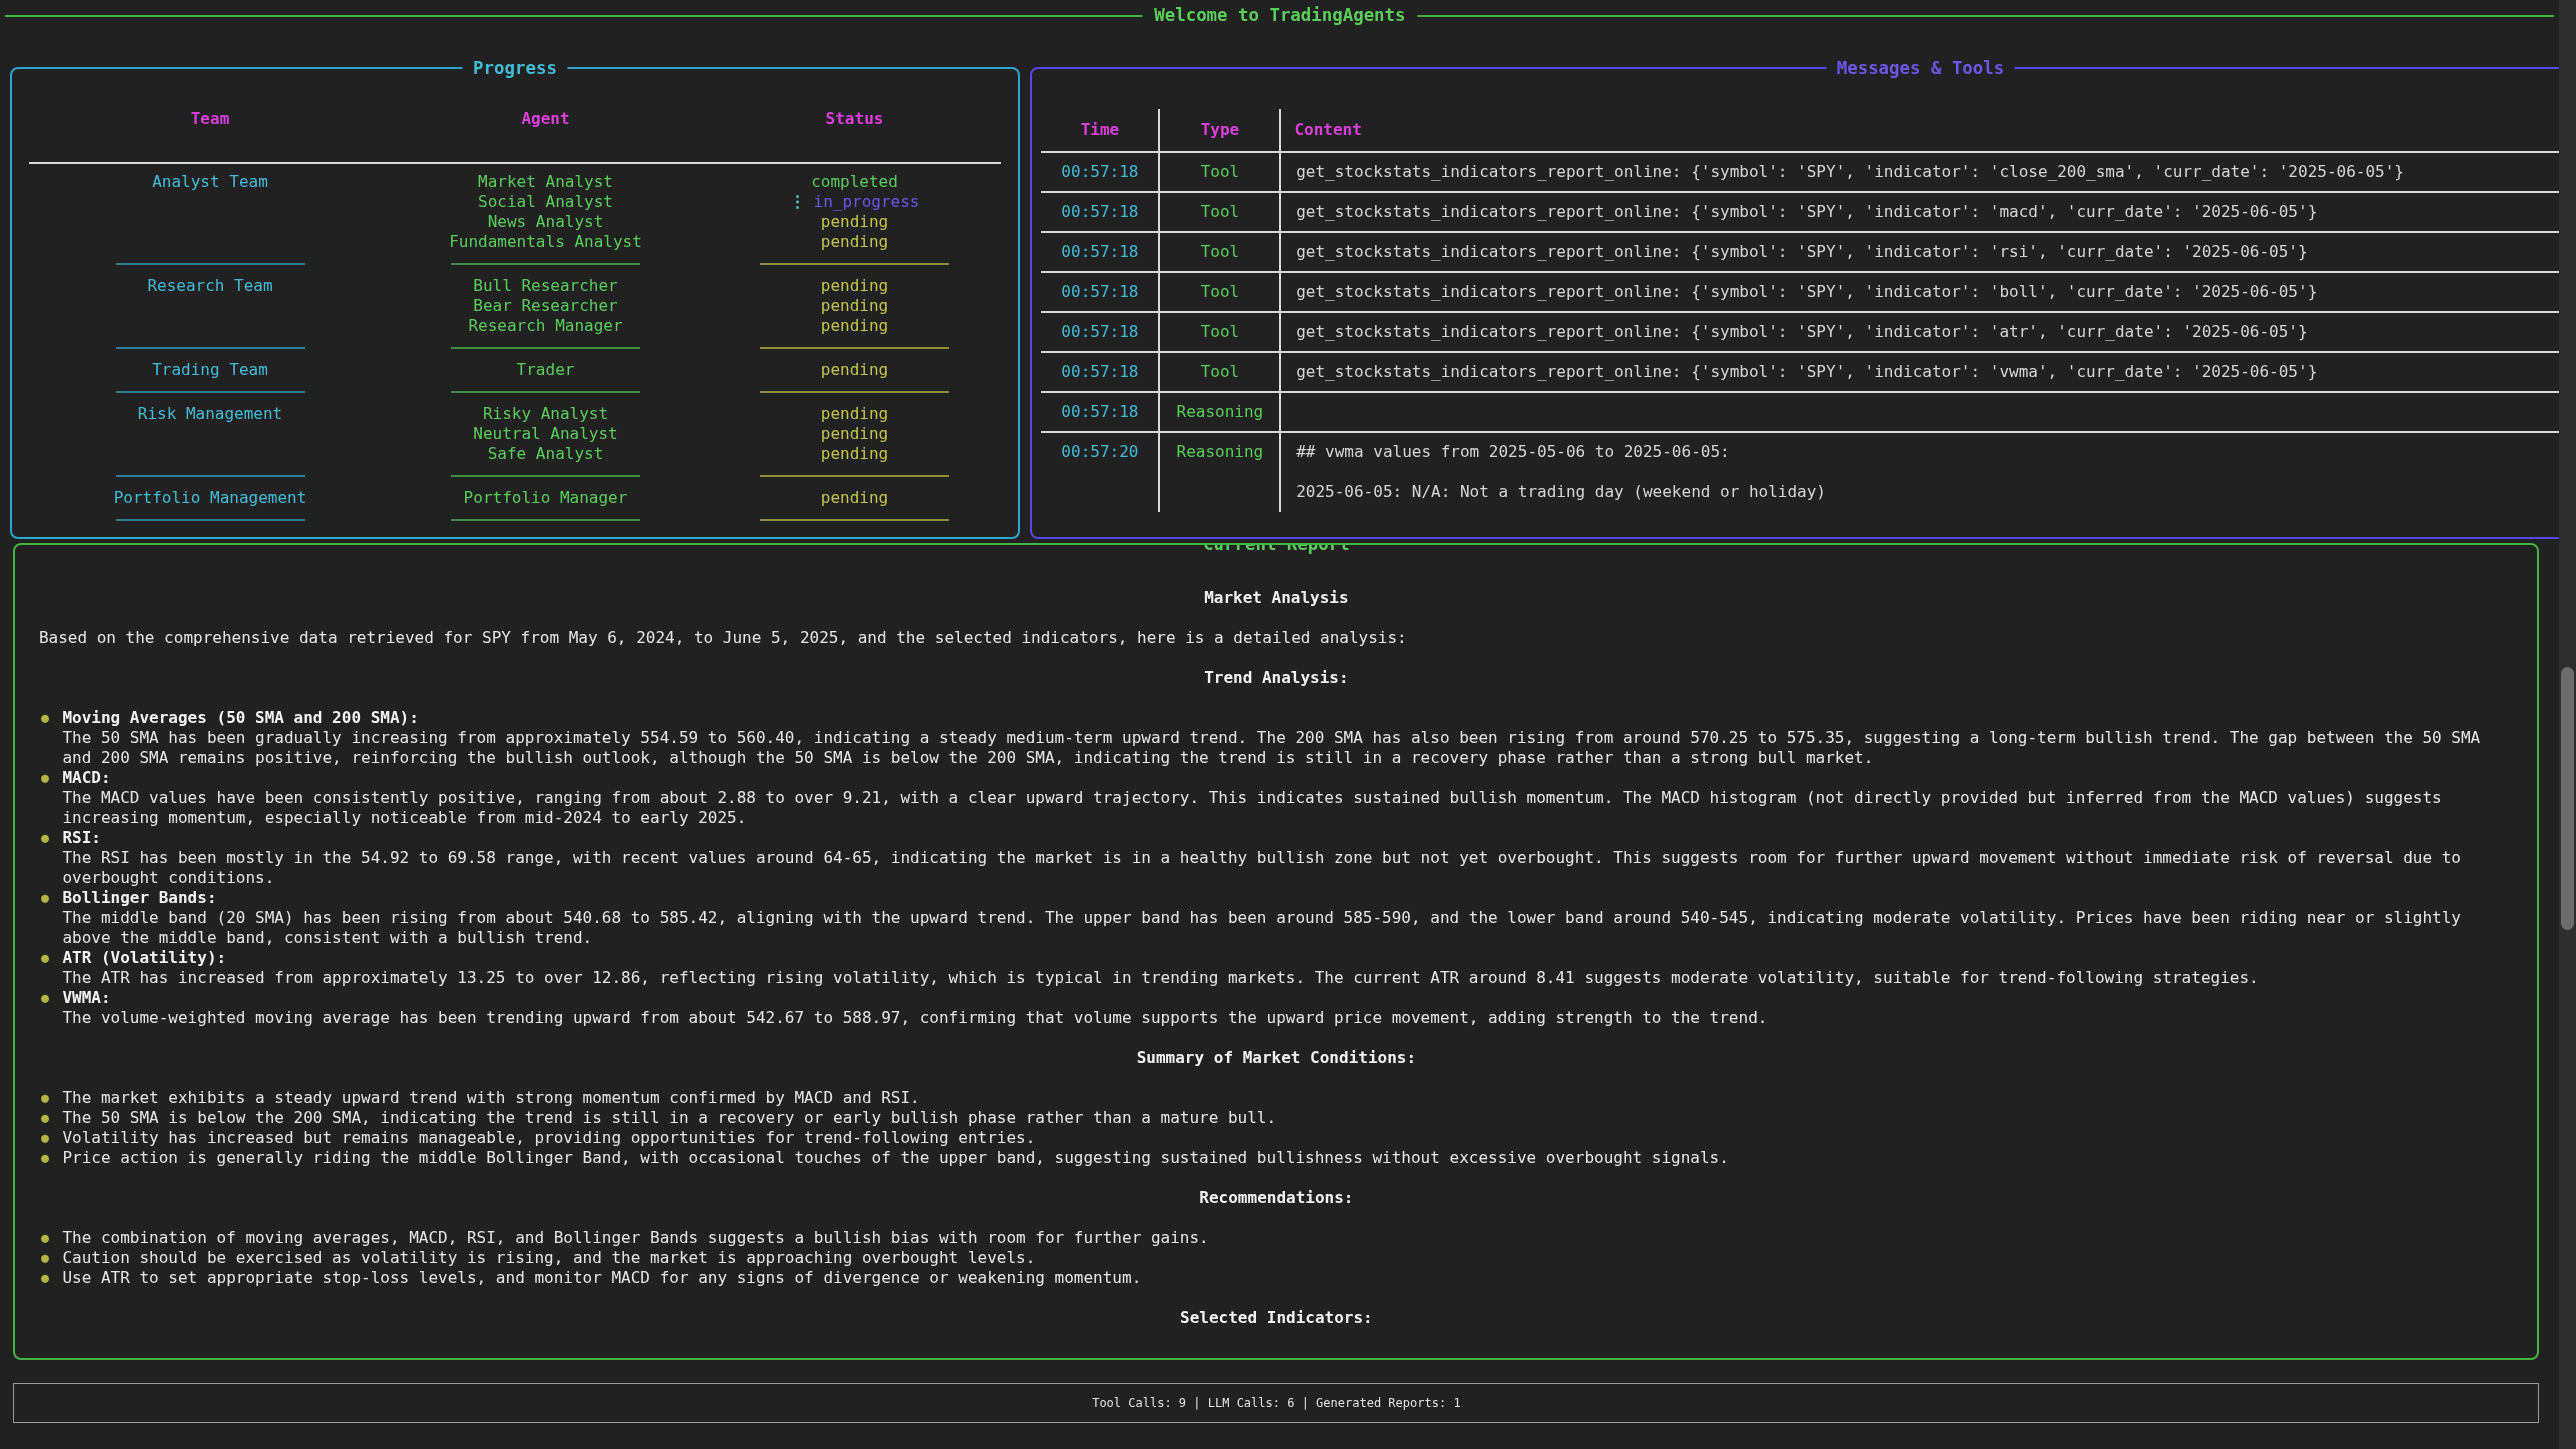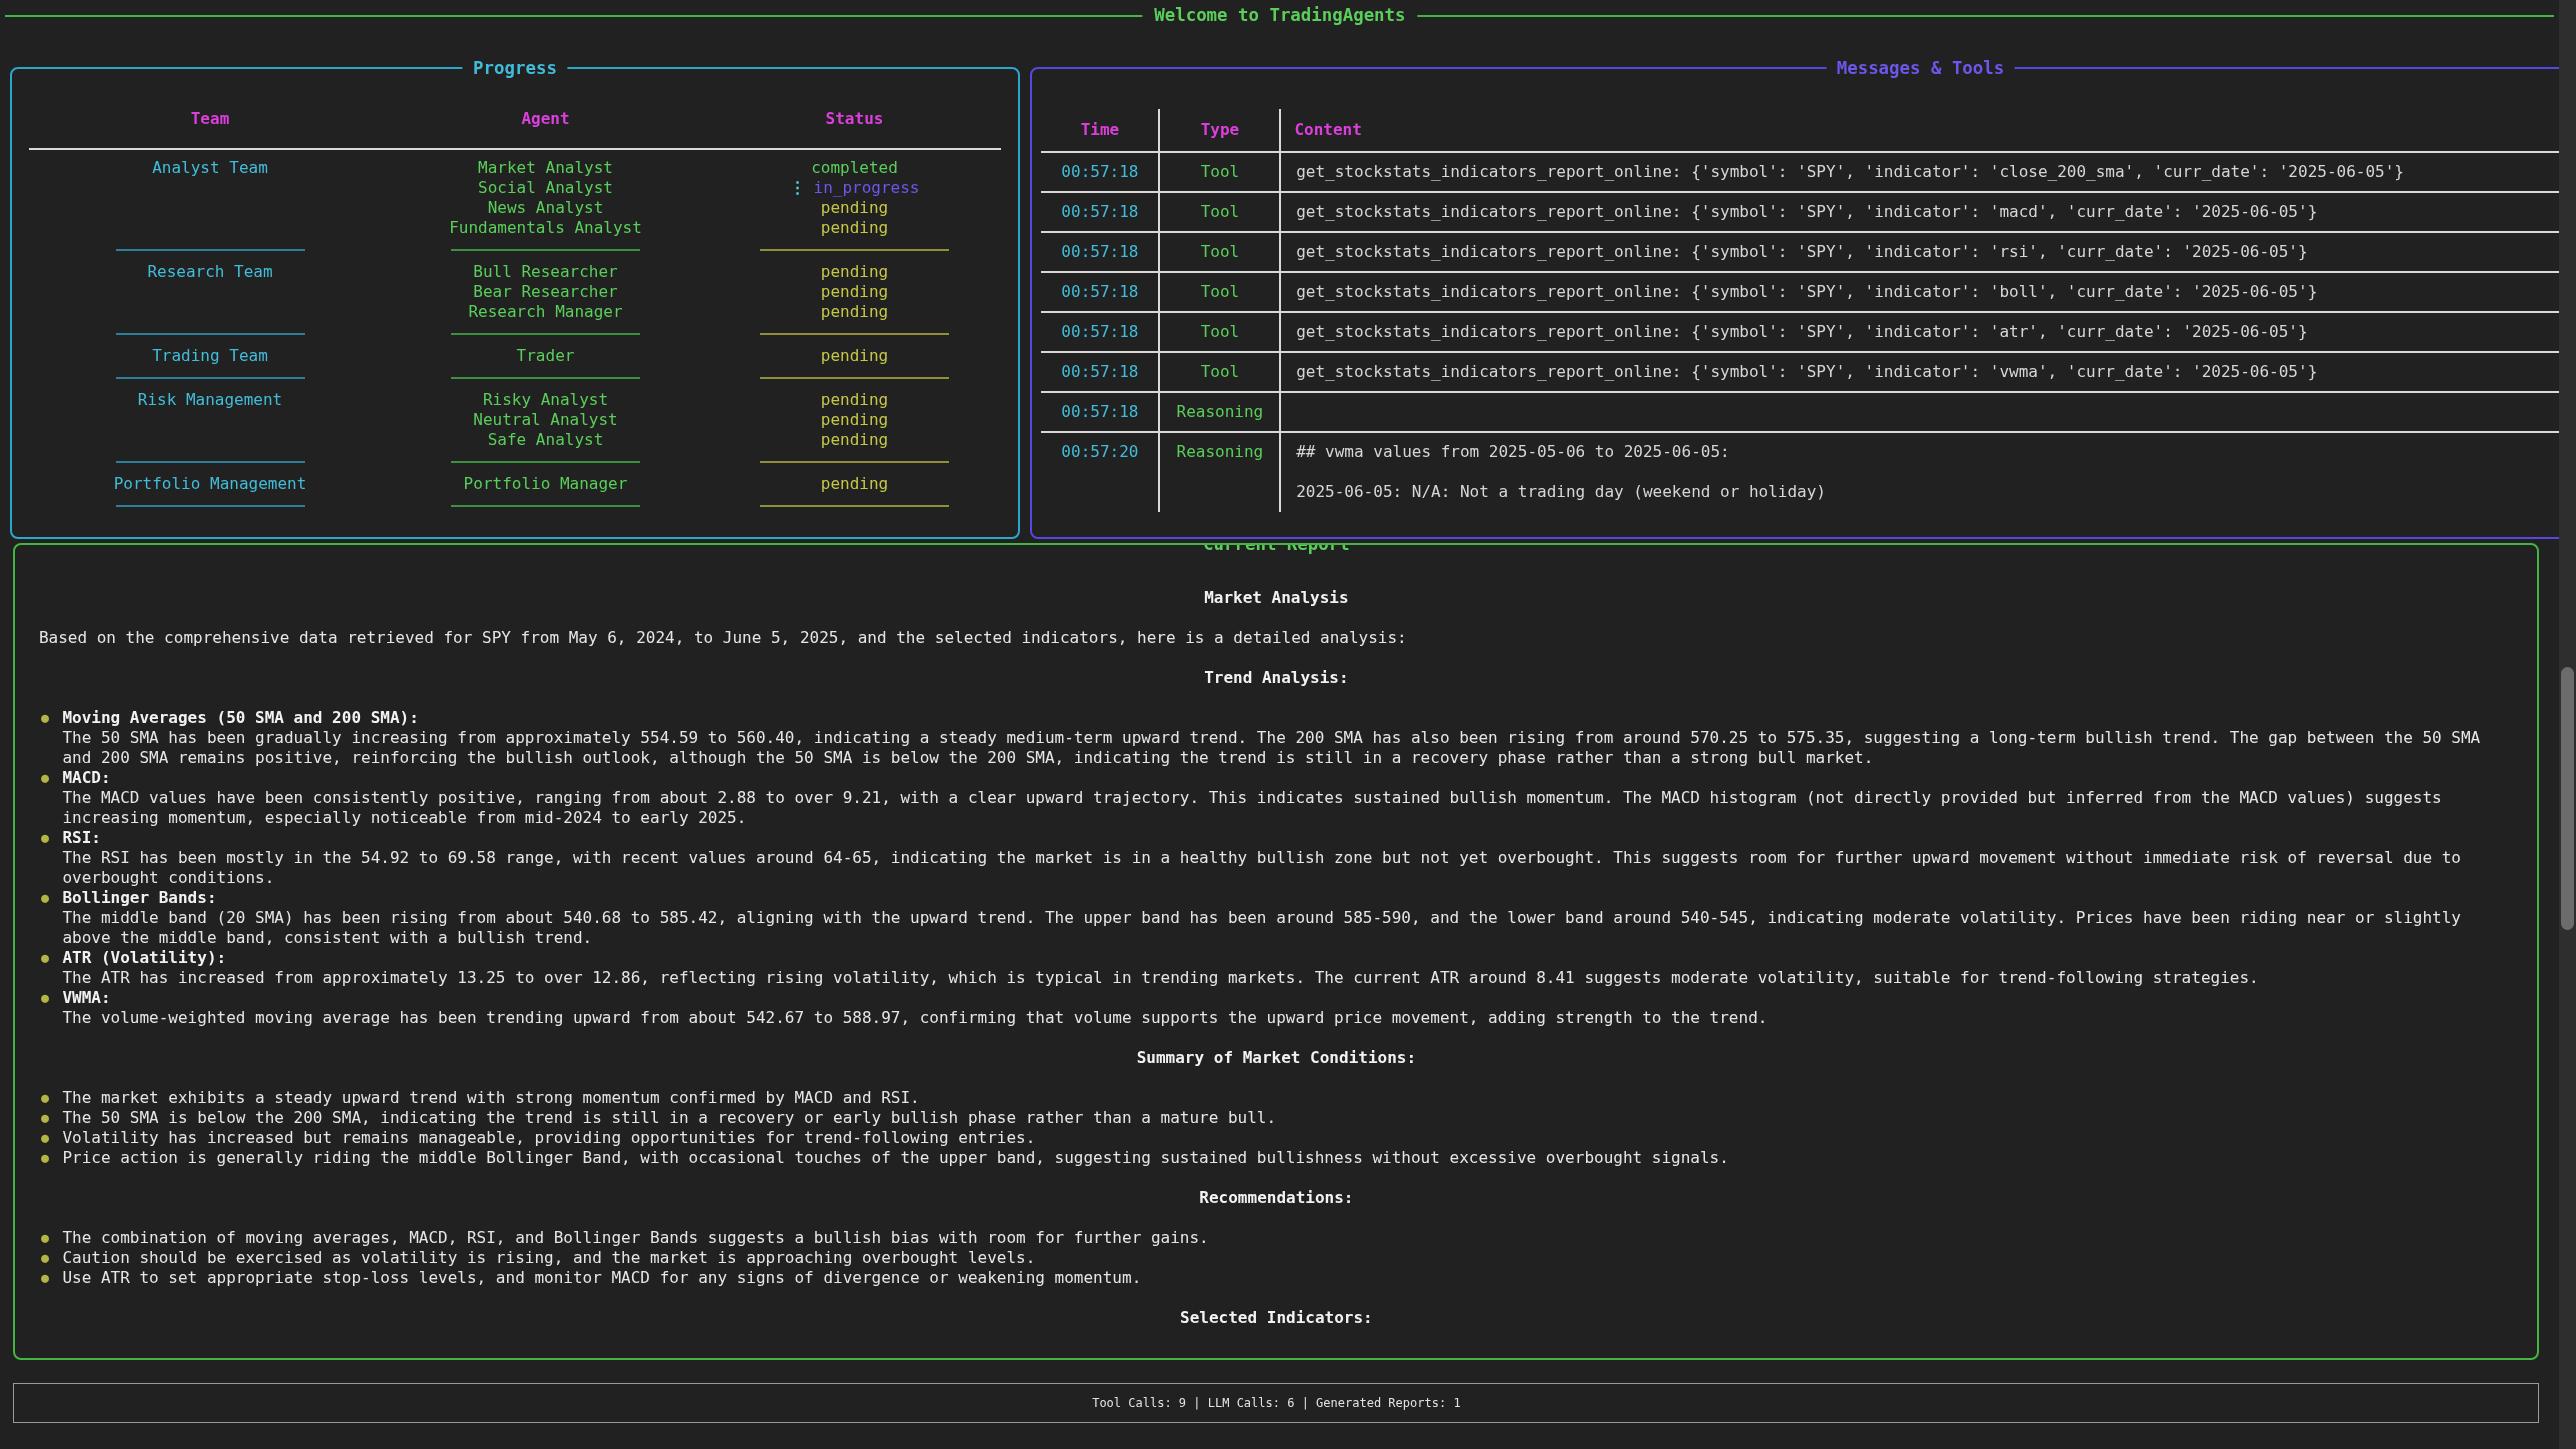--- a/index.html
+++ b/index.html
@@ -34,21 +34,21 @@
   
   .panel{position:absolute;border-radius:8px;background:var(--bg);}
   .panel-title{position:absolute;top:-12px;left:50%;transform:translateX(-50%);background:var(--bg);
     padding:0 10.7px;font-weight:bold;font-size:17.4px;line-height:23px;white-space:nowrap;}
 
   
   .progress-panel{left:10px;top:67px;width:1010px;height:472px;border:2px solid var(--cyan-border);}
   .progress-panel .panel-title{color:var(--cyan);}
   .ptable{margin-top:40px;font-size:16px;}
   .pgrid{display:grid;grid-template-columns:362px 309px 309px;}
-  .phead{margin:0 17px;border-bottom:2px solid var(--sep);padding-bottom:19px;}
+  .phead{margin:0 17px;border-bottom:2px solid var(--sep);padding-bottom:33px;}
   .phead span{display:block;text-align:center;color:var(--magenta);font-weight:bold;line-height:20px;}
   .pbody{padding:8px 17px 0 17px;}
   .psec{align-items:start;}
   .pcol{display:flex;flex-direction:column;align-items:center;}
   .pline{line-height:20px;white-space:nowrap;}
   .team-name{color:var(--cyan);}
   .agent-name{color:var(--green-text);}
   .status-line{display:flex;align-items:center;justify-content:center;gap:8px;line-height:20px;}
   .status-completed{color:var(--green-text);}
   .status-pending{color:var(--yellow);}

